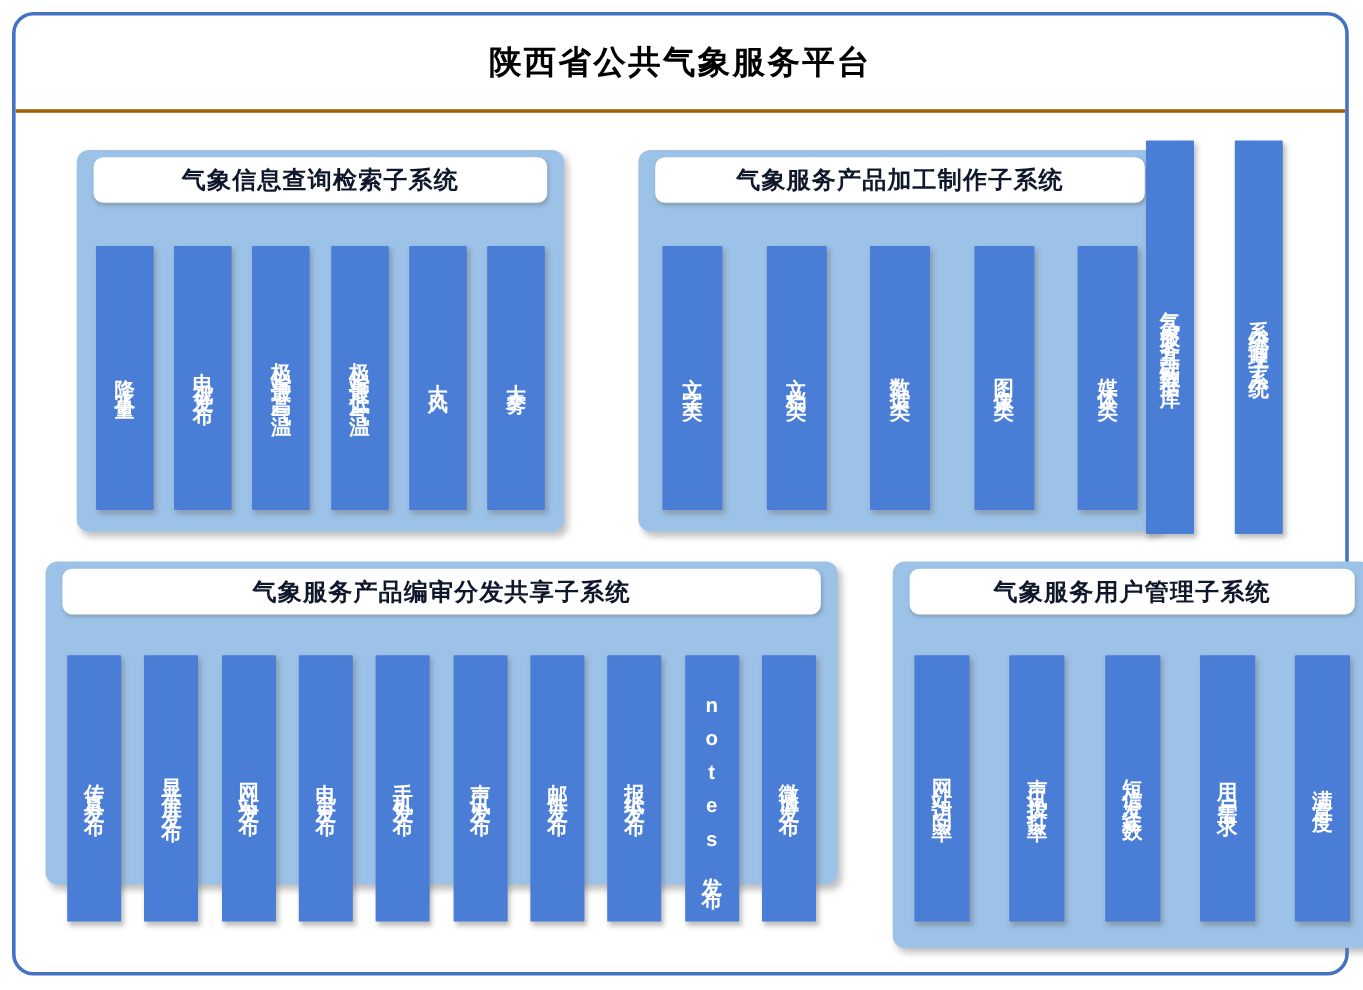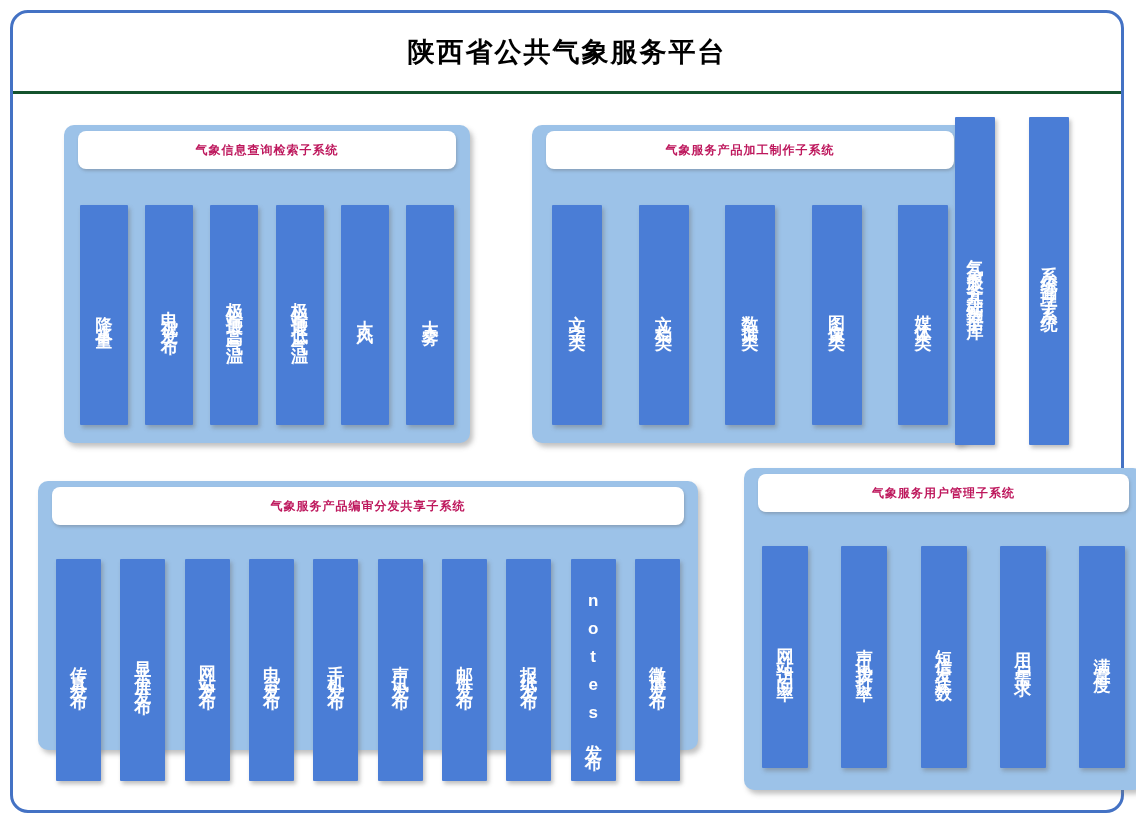--- a/index.html
+++ b/index.html
@@ -15,21 +15,21 @@
     position: absolute;
     left: 10px; top: 10px; right: 12px; bottom: 12px;
     border: 3px solid #4472c4;
     border-radius: 18px;
     background: #ffffff;
   }
   .header {
     position: absolute;
     left: 0; top: 0; right: 0;
     height: 78px;
-    border-bottom: 3px solid #14532d;
+    border-bottom: 3px solid #a16207;
     display: flex;
     align-items: center;
     justify-content: center;
   }
   .main-title {
     font-size: 27px;
     font-weight: bold;
     color: #000000;
     letter-spacing: 2px;
   }
@@ -40,23 +40,23 @@
     box-shadow: 3px 4px 5px rgba(120,120,120,0.45);
   }
   .group-title {
     background: #ffffff;
     border-radius: 8px;
     margin: 6px 14px 0 14px;
     height: 38px;
     display: flex;
     align-items: center;
     justify-content: center;
-    font-size: 12px;
+    font-size: 20px;
     font-weight: bold;
-    color: #be185d;
+    color: #0f172a;
     box-shadow: 1px 2px 3px rgba(90,90,90,0.30);
     letter-spacing: 1px;
   }
   .bars {
     position: absolute;
     display: flex;
     justify-content: space-between;
   }
   .bar {
     background: #4a7dd6;
@@ -75,21 +75,21 @@
   }
   
   .g1 { left: 51px; top: 112px; width: 406px; height: 318px; }
   .g1 .bars { left: 16px; right: 16px; top: 80px; height: 220px; }
   .g1 .bar { width: 48px; }
   
   .g2 { left: 519px; top: 112px; width: 436px; height: 318px; }
   .g2 .bars { left: 20px; right: 20px; top: 80px; height: 220px; }
   .g2 .bar { width: 50px; }
   
-  .g3 { left: 25px; top: 468px; width: 660px; height: 269px; }
+  .g3 { left: 25px; top: 455px; width: 660px; height: 269px; }
   .g3 .bars { left: 18px; right: 18px; top: 78px; height: 222px; }
   .g3 .bar { width: 45px; }
   
   .g4 { left: 731px; top: 455px; width: 399px; height: 322px; }
   .g4 .bars { left: 18px; right: 18px; top: 78px; height: 222px; }
   .g4 .bar { width: 46px; }
   
   .standalone { position: absolute; }
   .s1 { left: 942px; top: 104px; width: 40px; height: 328px; }
   .s2 { left: 1016px; top: 104px; width: 40px; height: 328px; }

